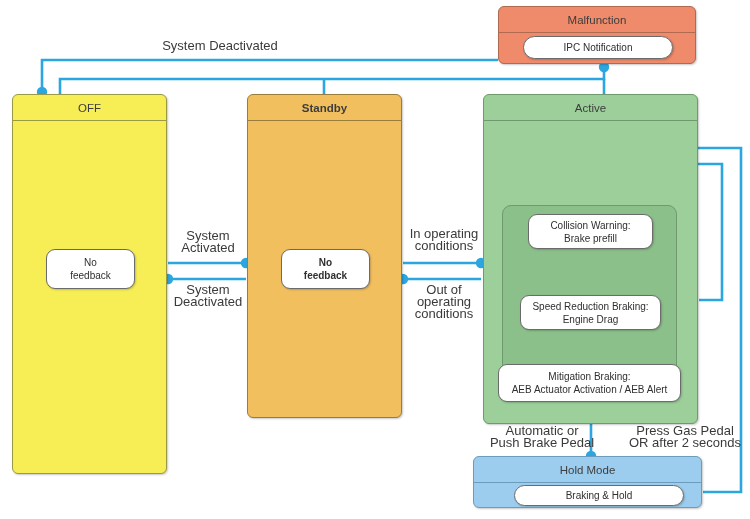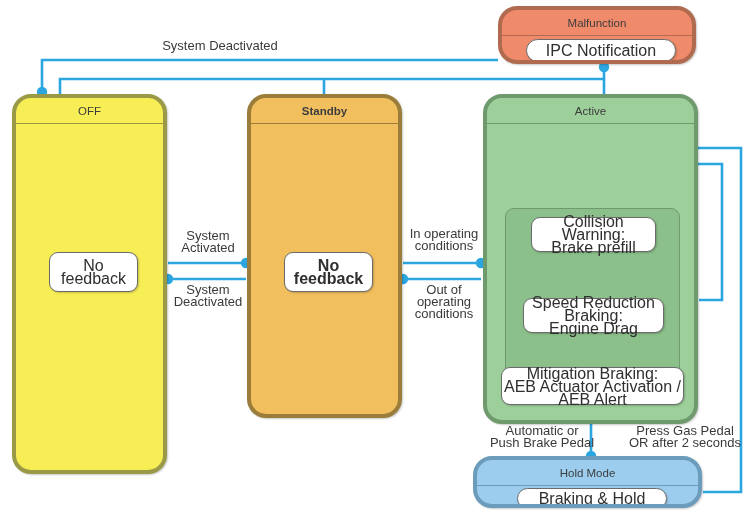--- a/index.html
+++ b/index.html
@@ -1,20 +1,20 @@
 <!DOCTYPE html>
 <html><head>
 <meta charset="utf-8">
 <style>
   html,body{margin:0;padding:0;background:#ffffff;}
   body{width:750px;height:519px;font-family:"Liberation Sans",sans-serif;position:relative;overflow:hidden;}
   #stage{position:absolute;left:0;top:0;width:750px;height:519px;}
   svg#wires{position:absolute;left:0;top:0;width:750px;height:519px;pointer-events:none;}
 
-  .state{position:absolute;border:4px solid #6d28d9;border-radius:19px;box-sizing:border-box;
+  .state{position:absolute;border:1px solid #6d28d9;border-radius:6px;box-sizing:border-box;
          box-shadow:1px 1px 2px rgba(0,0,0,.22);overflow:hidden;}
   .state > .hdr{height:26px;line-height:26px;text-align:center;font-size:11.5px;color:#3d3d3d;
                 border-bottom:1px solid #7a7a6e;box-sizing:border-box;}
   .state > .body{position:relative;width:100%;height:calc(100% - 26px);}
 
   .off{background:#f7ee56;border-color:#9a9a46;}
   .off .hdr{border-bottom-color:#9a9a46;}
   .standby{background:#f2bf5f;border-color:#9a7d3b;}
   .standby .hdr{border-bottom-color:#9a7d3b;}
   .active{background:#9ccf9a;border-color:#6f9a6d;}
@@ -22,21 +22,21 @@
   .malfunction{background:#ef8a6a;border-color:#b06a50;}
   .malfunction .hdr{border-bottom-color:#b06a50;}
   .holdmode{background:#9ccdee;border-color:#6c9cbb;}
   .holdmode .hdr{border-bottom-color:#6c9cbb;}
 
   .innergrp{position:absolute;background:#8cc08a;border:1px solid #6f9a6d;border-radius:9px;
             box-sizing:border-box;}
 
   .node{position:absolute;background:#ffffff;border:1px solid #6b6b6b;border-radius:9px;
         box-sizing:border-box;display:flex;align-items:center;justify-content:center;
-        text-align:center;font-size:16px;color:#2f2f2f;line-height:13px;
+        text-align:center;font-size:10px;color:#2f2f2f;line-height:13px;
         box-shadow:1px 1px 2px rgba(0,0,0,.20);}
   .node.pill{border-radius:999px;}
 
   .edgelabel{position:absolute;font-size:13px;color:#3a3a3a;line-height:12px;text-align:center;
              white-space:pre-line;}
 </style>
 </head>
 <body>
 
 <div id="stage">
@@ -130,21 +130,21 @@
       <div class="node" style="left:36px;top:174px;width:141px;height:35px;white-space:pre-line;">Speed Reduction Braking:
 Engine Drag</div>
       <div class="node" style="left:14px;top:243px;width:183px;height:38px;white-space:pre-line;">Mitigation Braking:
 AEB Actuator Activation / AEB Alert</div>
     </div>
   </div>
 
   <div class="state holdmode" style="left:473px;top:456px;width:229px;height:52px;">
     <div class="hdr">Hold Mode</div>
     <div class="body">
-      <div class="node pill" style="left:40px;top:2px;width:150px;height:21px;">Braking &amp; Hold</div>
+      <div class="node pill" style="left:40px;top:2px;width:170px;height:21px;">Braking &amp; Hold</div>
     </div>
   </div>
 
   <div class="edgelabel" style="left:172px;top:230px;width:72px;">System
 Activated</div>
   <div class="edgelabel" style="left:170px;top:284px;width:76px;">System
 Deactivated</div>
   <div class="edgelabel" style="left:406px;top:228px;width:76px;">In operating
 conditions</div>
   <div class="edgelabel" style="left:406px;top:284px;width:76px;">Out of

